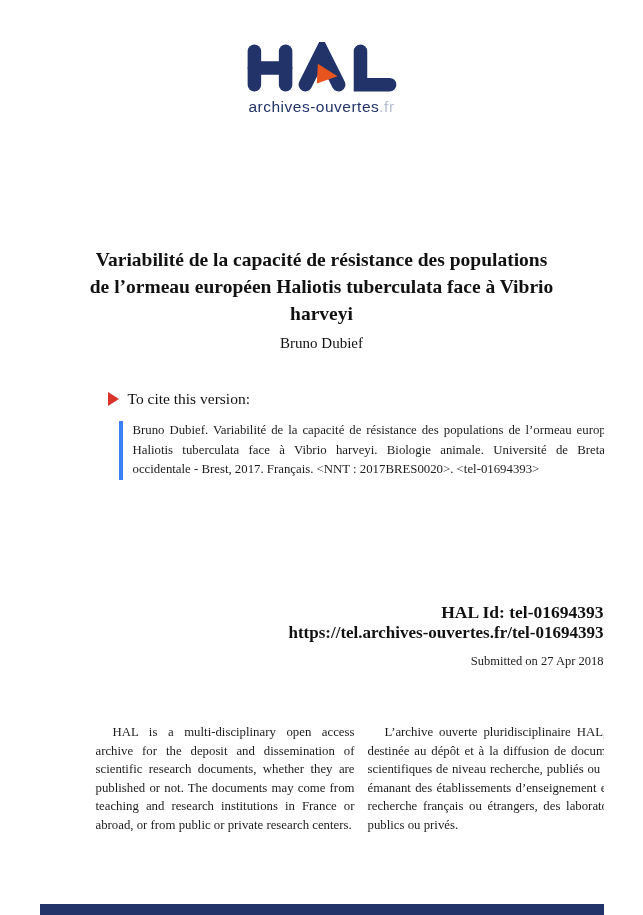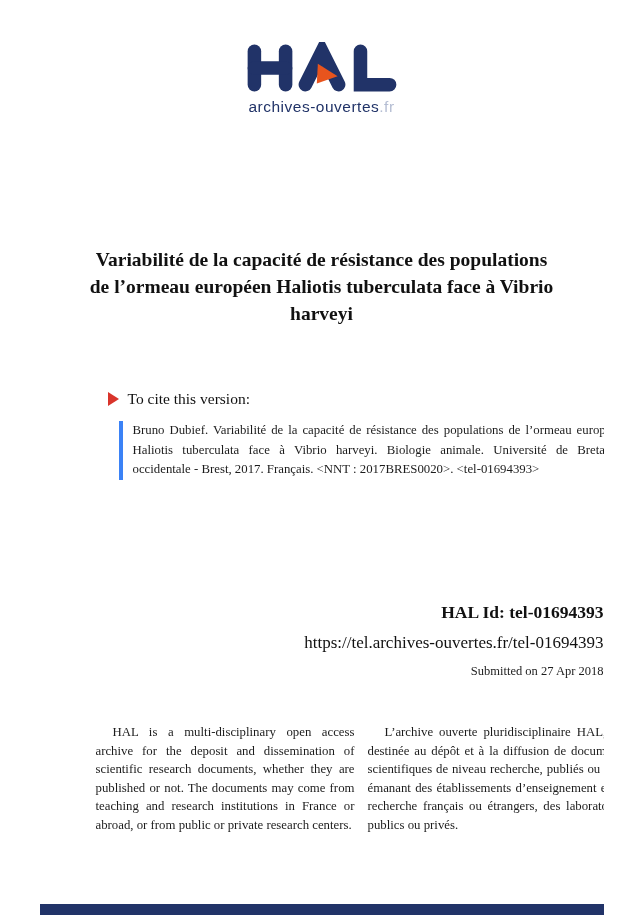--- a/index.html
+++ b/index.html
@@ -96,23 +96,23 @@
     width: 100%;
     text-align: right;
   }
   .halid-line {
     font-size: 17.5px;
     font-weight: bold;
     color: #111;
   }
   .hal-url {
     display: inline-block;
-    margin-top: 10px;
+    margin-top: 0;
     font-size: 17px;
-    font-weight: normal;
+    font-weight: bold;
     color: #111;
     text-decoration: none;
     cursor: pointer;
   }
   .submitted {
     margin-top: 11px;
     font-size: 12.5px;
     color: #1c1c1c;
   }
 
@@ -167,20 +167,21 @@
     </svg>
     <div class="logo-subtitle">
       <span>archives-ouvertes</span><span class="tld">.fr</span>
     </div>
   </div>
 
   <div class="title-block">
     <div class="title-line">Variabilité de la capacité de résistance des populations</div>
     <div class="title-line">de l’ormeau européen Haliotis tuberculata face à Vibrio</div>
     <div class="title-line">harveyi</div>
+    <div class="author">Bruno Dubief</div>
   </div>
 
   <div class="cite-label-row">
     <span class="red-arrow"></span>
     <span class="cite-label">To cite this version:</span>
   </div>
 
   <div class="citation-box">
     <p class="citation-text">Bruno Dubief. Variabilité de la capacité de résistance des populations de l’ormeau européen Haliotis tuberculata face à Vibrio harveyi. Biologie animale. Université de Bretagne occidentale - Brest, 2017. Français. &lt;NNT : 2017BRES0020&gt;. &lt;tel-01694393&gt;</p>
   </div>

